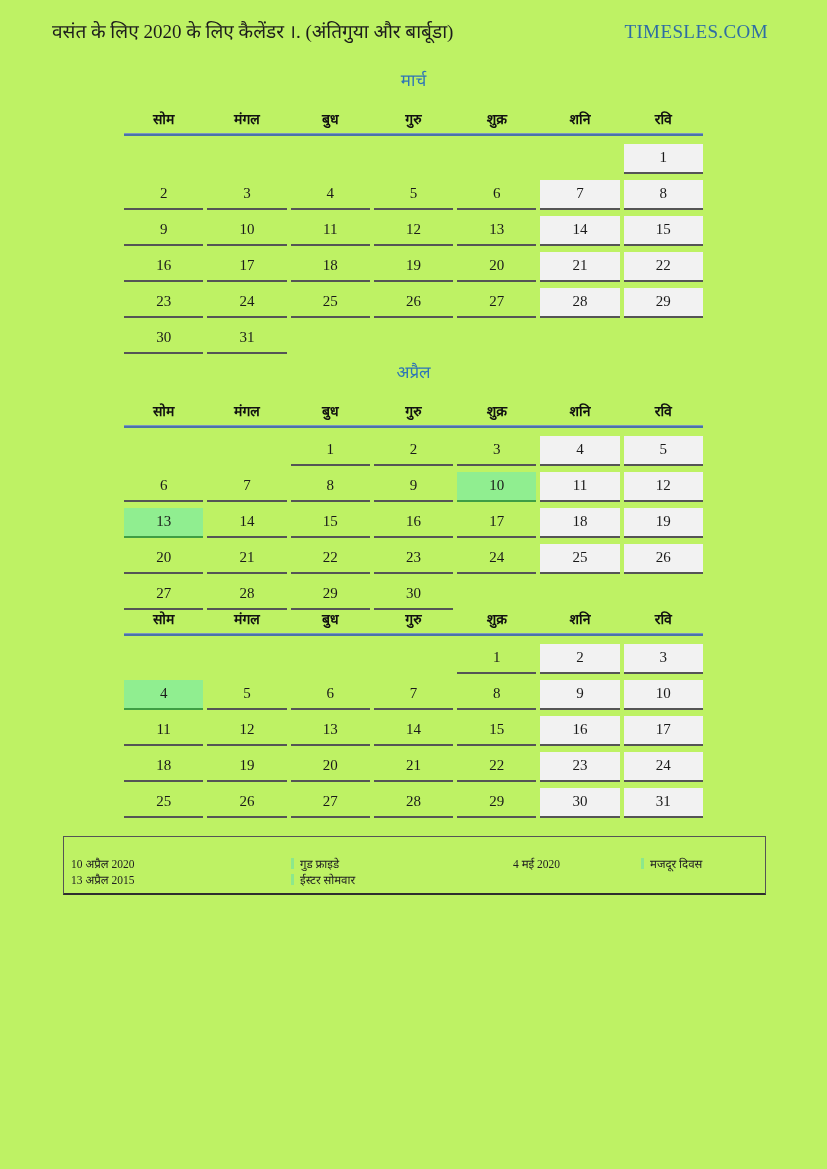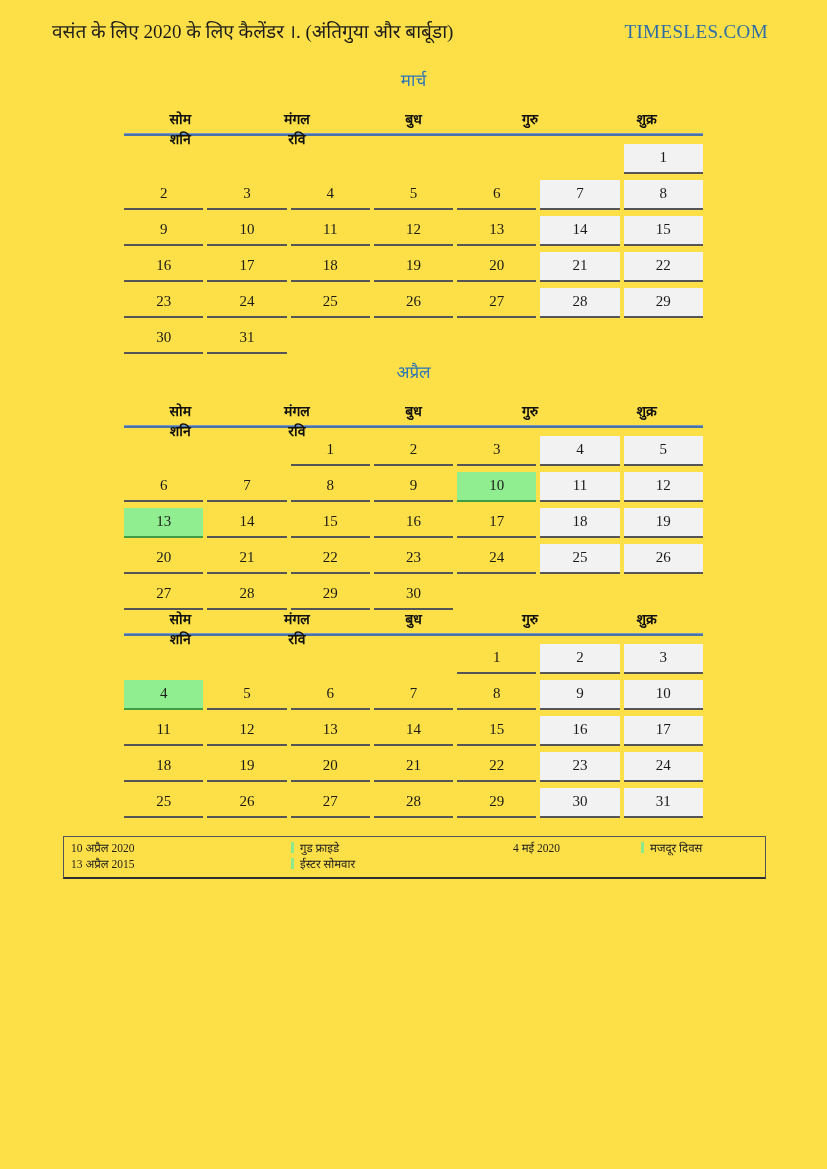--- a/index.html
+++ b/index.html
@@ -8,41 +8,41 @@
     --divider:#4A74A8;
     --weekend:#F2F2F2;
     --green:#90EE90;
     --green-dark:#3F9E44;
     --underline:#555555;
     --marker:#8CE88C;
   }
   *{box-sizing:border-box;}
   html,body{margin:0;padding:0;background:#ffffff;}
   .page{
-    width:827px;height:1169px;background:#fde047;position:relative;overflow:hidden;
+    width:827px;height:1169px;background:#bef264;position:relative;overflow:hidden;
     font-family:"Liberation Serif","DejaVu Serif",serif;color:#1a1a1a;
   }
   .header{display:flex;justify-content:space-between;align-items:flex-start;padding:20px 59px 0 52px;}
   .title{font-size:19px;line-height:24px;font-weight:normal;margin:0;color:#1c1c1c;}
   .site{font-size:19px;line-height:24px;color:var(--site-blue);letter-spacing:0.4px;text-decoration:none;cursor:pointer;}
   .month{width:579px;margin:0 auto;}
   .month-title{text-align:center;color:var(--accent);font-size:17px;line-height:22px;font-weight:normal;margin:8px 0 18px 0;}
   .month-0 .month-title{margin-top:26px;}
   .month-2 .month-title{margin-top:20px;}
-  .weekday-row{display:grid;grid-template-columns:repeat(5,1fr);column-gap:4px;height:20px;}
+  .weekday-row{display:grid;grid-template-columns:repeat(7,1fr);column-gap:4px;height:20px;}
   .wd{text-align:center;font-weight:bold;font-size:14px;line-height:20px;color:#111;}
   .divider{height:3px;background:var(--divider);margin-top:3px;border-top:1px solid #7A97BF;}
   .grid{display:grid;grid-template-columns:repeat(7,1fr);column-gap:4px;row-gap:6px;margin-top:8px;}
   .cell{height:30px;line-height:27px;text-align:center;font-size:15px;color:#1a1a1a;}
   .cell.filled{border-bottom:2px solid var(--underline);}
   .cell.weekend{background:var(--weekend);}
   .cell.highlight{background:var(--green);border-bottom-color:var(--green-dark);}
   .legend{
     width:703px;margin:18px 0 0 63px;border:1px solid #555;border-bottom:2px solid #2e2e2e;
-    padding:4px 0 5px 7px;
+    padding:20px 0 5px 7px;
   }
   .legend-grid{display:grid;grid-template-columns:220px 222px 128px 1fr;row-gap:1px;
     font-size:11.5px;line-height:15px;color:#222;}
   .legend-date{padding-left:0;}
   .legend-entry{white-space:nowrap;font-family:Liberation Serif, serif;}
   .marker{display:inline-block;width:3px;height:11px;background:var(--marker);margin-right:6px;vertical-align:-1px;}
 </style>
 </head>
 <body>
 

